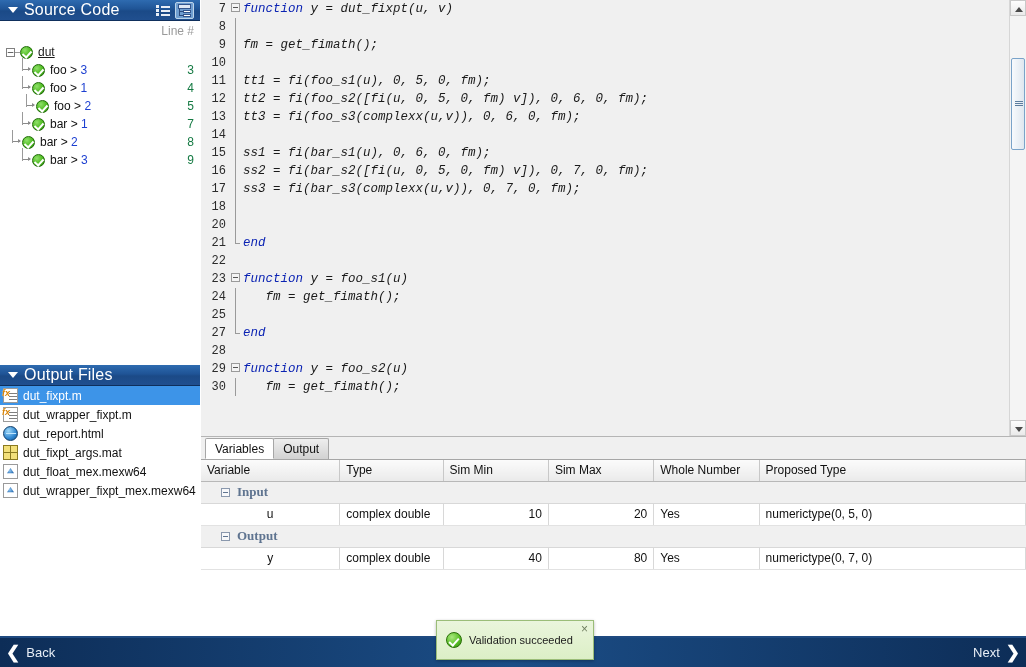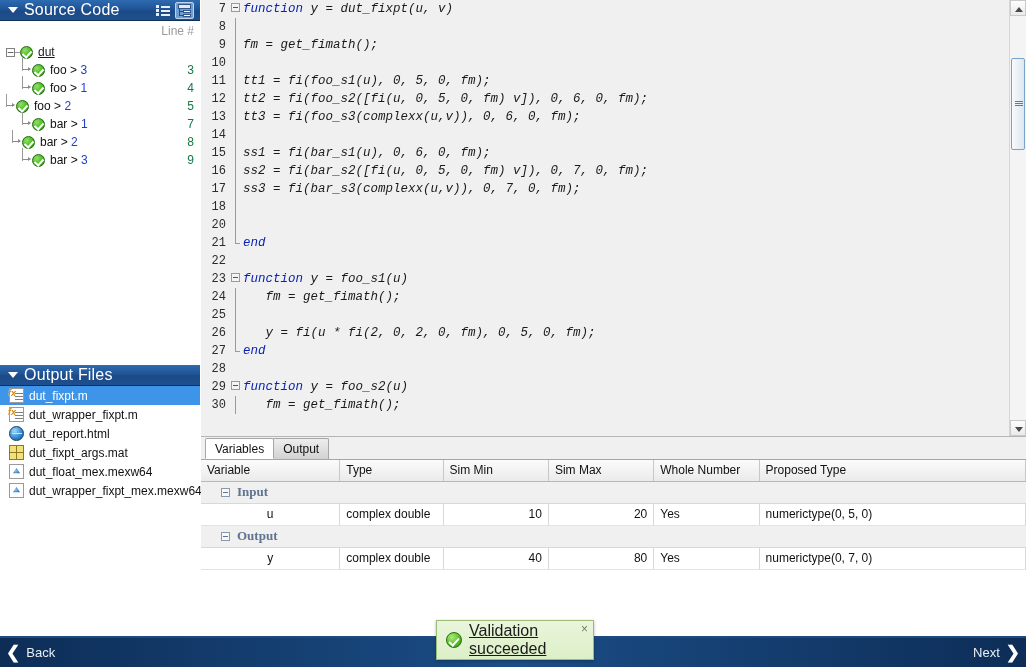--- a/index.html
+++ b/index.html
@@ -87,21 +87,21 @@
     content:""; position:absolute; right:-1px; top:-2px;
     border-left:3px solid #8a8a8a; border-top:2.5px solid transparent; border-bottom:2.5px solid transparent;
   }
   .rootlink { color:#1a1a1a; text-decoration:underline; margin-left:5px; }
   .nodelabel { margin-left:5px; color:#111; }
   .nodelabel .n { color:#1c3fd1; }
 
   
   #outPanel { position:absolute; left:0; top:365px; width:200px; height:271px; background:#fff; }
   #outList { position:absolute; left:0; top:21px; right:0; bottom:0; background:#fff; }
-  .frow { height:19px; display:flex; align-items:center; padding-left:9px; font-size:12px; color:#111; }
+  .frow { height:19px; display:flex; align-items:center; padding-left:3px; font-size:12px; color:#111; }
   .frow.sel { background:#3d94e8; color:#ffffff; }
   .fico { width:15px; height:15px; margin-right:5px; flex:none; position:relative; }
 
   .ico-m { background:#fff; border:1px solid #9a9a9a; }
   .ico-m::before { content:"fx"; position:absolute; left:-2px; top:-1px; font-size:9px; font-style:italic;
                    font-weight:bold; color:#d9860a; text-shadow:0 0 1px #fff; }
   .ico-m::after { content:""; position:absolute; left:5px; top:4px; width:8px; height:1px;
                   background:#7f7f7f; box-shadow:0 3px 0 #7f7f7f, 0 6px 0 #7f7f7f; }
   .ico-globe { border-radius:50%; background: radial-gradient(circle at 35% 30%, #9fd8f7 0%, #2f86d0 60%, #14548f 100%);
                border:1px solid #0d3c69; }
@@ -179,21 +179,21 @@
 
   
   #notif { position:absolute; left:436px; top:620px; width:158px; height:40px;
            background:linear-gradient(to bottom,#eaf5dc,#dcefc6); border:1px solid #9bbd78;
            display:flex; align-items:center; z-index:40; box-shadow:0 1px 3px rgba(0,0,0,.28); }
   #notif .nchk { width:16px; height:16px; border-radius:50%; margin:0 7px 0 9px; flex:none;
                  background: radial-gradient(circle at 35% 30%, #a8e87d 0%, #5cc02a 55%, #2f8a0c 100%);
                  border:1px solid #2a6f08; position:relative; }
   #notif .nchk::after { content:""; position:absolute; left:4px; top:3px; width:4px; height:8px;
                         border:solid #ffffff; border-width:0 2px 2px 0; transform:rotate(42deg); }
-  #notif .ntext { font-size:16px; color:#1a1a1a;text-decoration:underline; }
+  #notif .ntext { font-size:11px; color:#1a1a1a; }
   #notif .nclose { position:absolute; right:5px; top:2px; color:#6f7f60; font-size:12px; line-height:12px; }
 
   
   #navbar { position:absolute; left:0; bottom:0; width:1026px; height:31px;
             background:linear-gradient(to right,#0d2d57 0%,#1b4d86 50%,#0d2d57 100%);
             border-top:2px solid #1f4a80; display:flex; align-items:center; }
   #navbar .nav { display:flex; align-items:center; color:#e8eef6; font-size:13px; }
   #navbar .back { margin-left:6px; }
   #navbar .next { margin-left:auto; margin-right:6px; }
   .chev { font-size:17px; color:#ffffff; font-weight:bold; }
@@ -255,21 +255,21 @@
         </div>
         <div class="trow" style="padding-left:18px;">
           <span class="connector">
               <span class="vert"></span>
               <span class="arrow"></span>
             </span>
           <span class="chk"></span>
           <span class="nodelabel"><span>foo</span><span> &gt; </span><span class="n">1</span></span>
           <span class="lnum">4</span>
         </div>
-        <div class="trow" style="padding-left:2px;">
+        <div class="trow" style="padding-left:22px;">
           <span class="connector">
               <span class="vert"></span>
               <span class="arrow"></span>
             </span>
           <span class="chk"></span>
           <span class="nodelabel"><span>foo</span><span> &gt; </span><span class="n">2</span></span>
           <span class="lnum">5</span>
         </div>
         <div class="trow" style="padding-left:18px;">
           <span class="connector">
@@ -455,27 +455,20 @@
               <span class="foldline"></span>
             </span>
             <span class="code">   fm = get_fimath();</span>
           </div>
           <div class="cl">
             <span class="gutter">25</span>
             <span class="foldcol">
               <span class="foldline"></span>
             </span>
             <span class="code"></span>
-          </div>
-          <div class="cl">
-            <span class="gutter">26</span>
-            <span class="foldcol">
-              <span class="foldline"></span>
-            </span>
-            <span class="code">   y = fi(u * fi(2, 0, 2, 0, fm), 0, 5, 0, fm);</span>
           </div>
           <div class="cl">
             <span class="gutter">27</span>
             <span class="foldcol">
               <span class="foldline endcap"></span>
             </span>
             <span class="code"><span class="kw">end</span></span>
           </div>
           <div class="cl">
             <span class="gutter">28</span>

